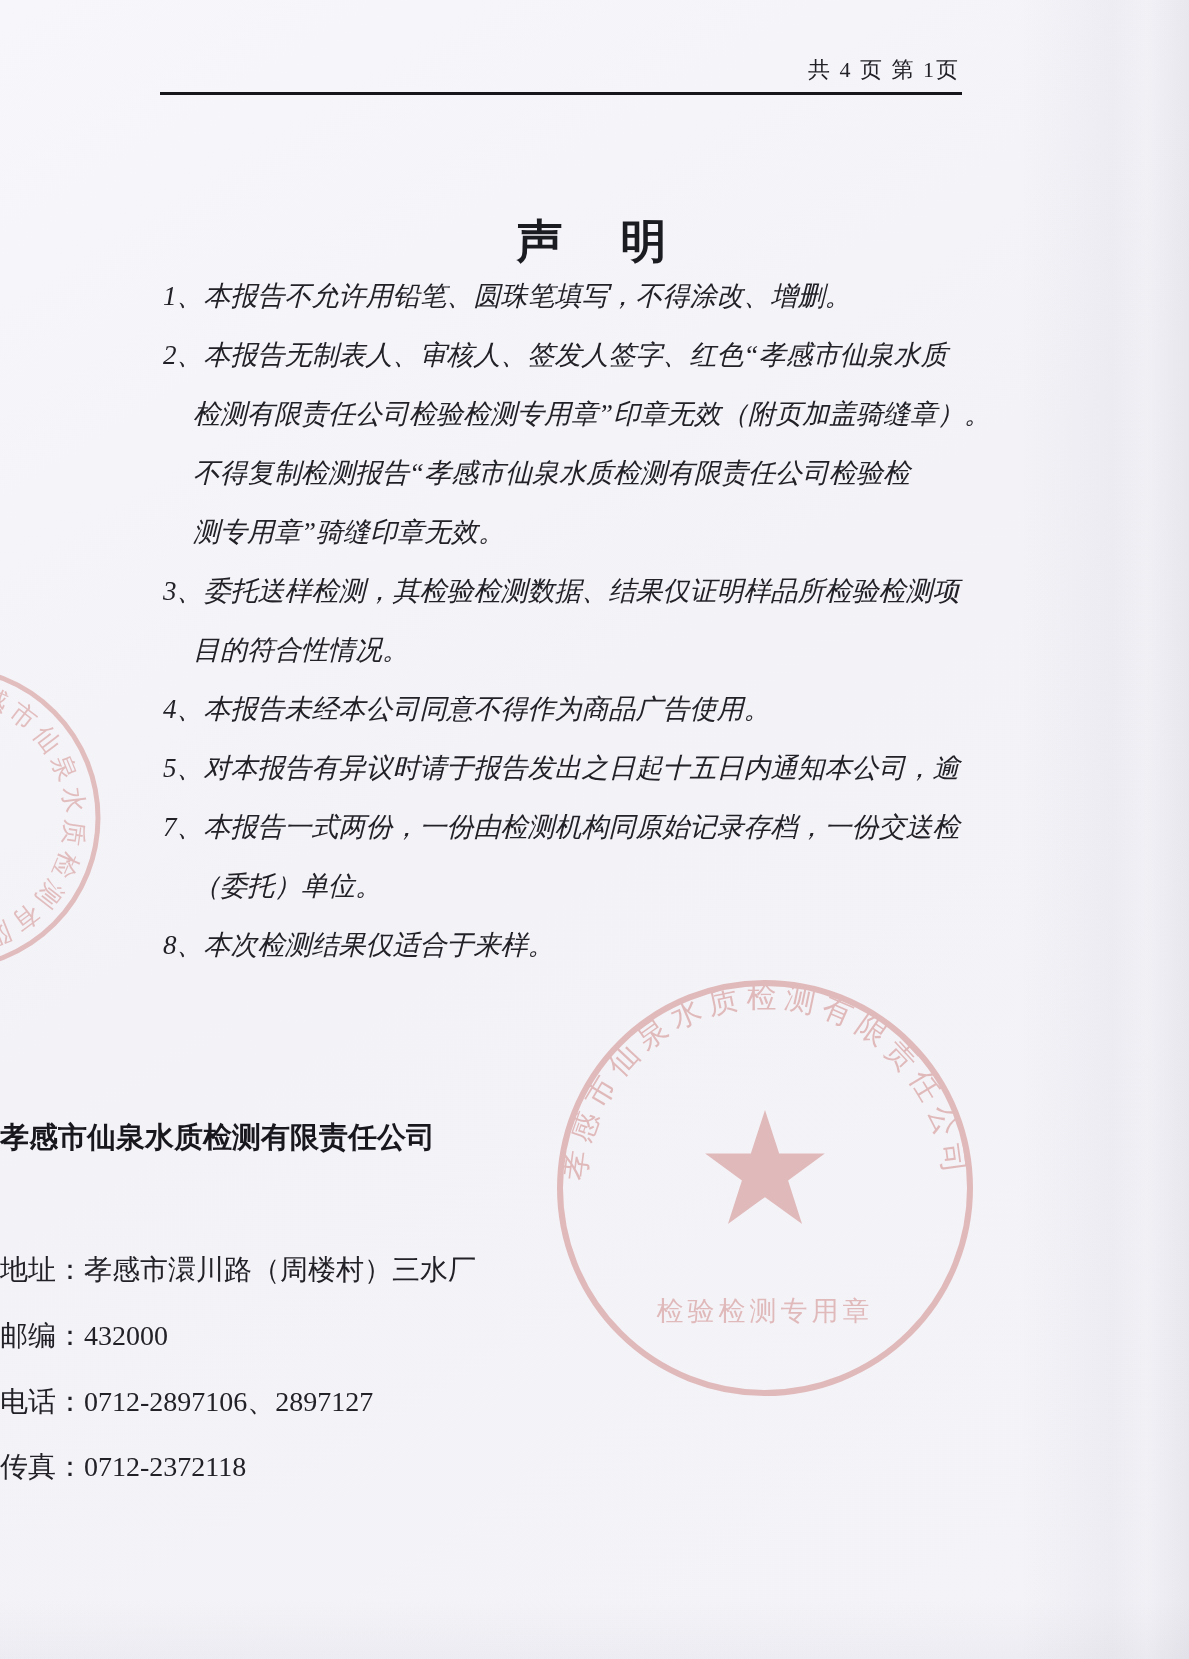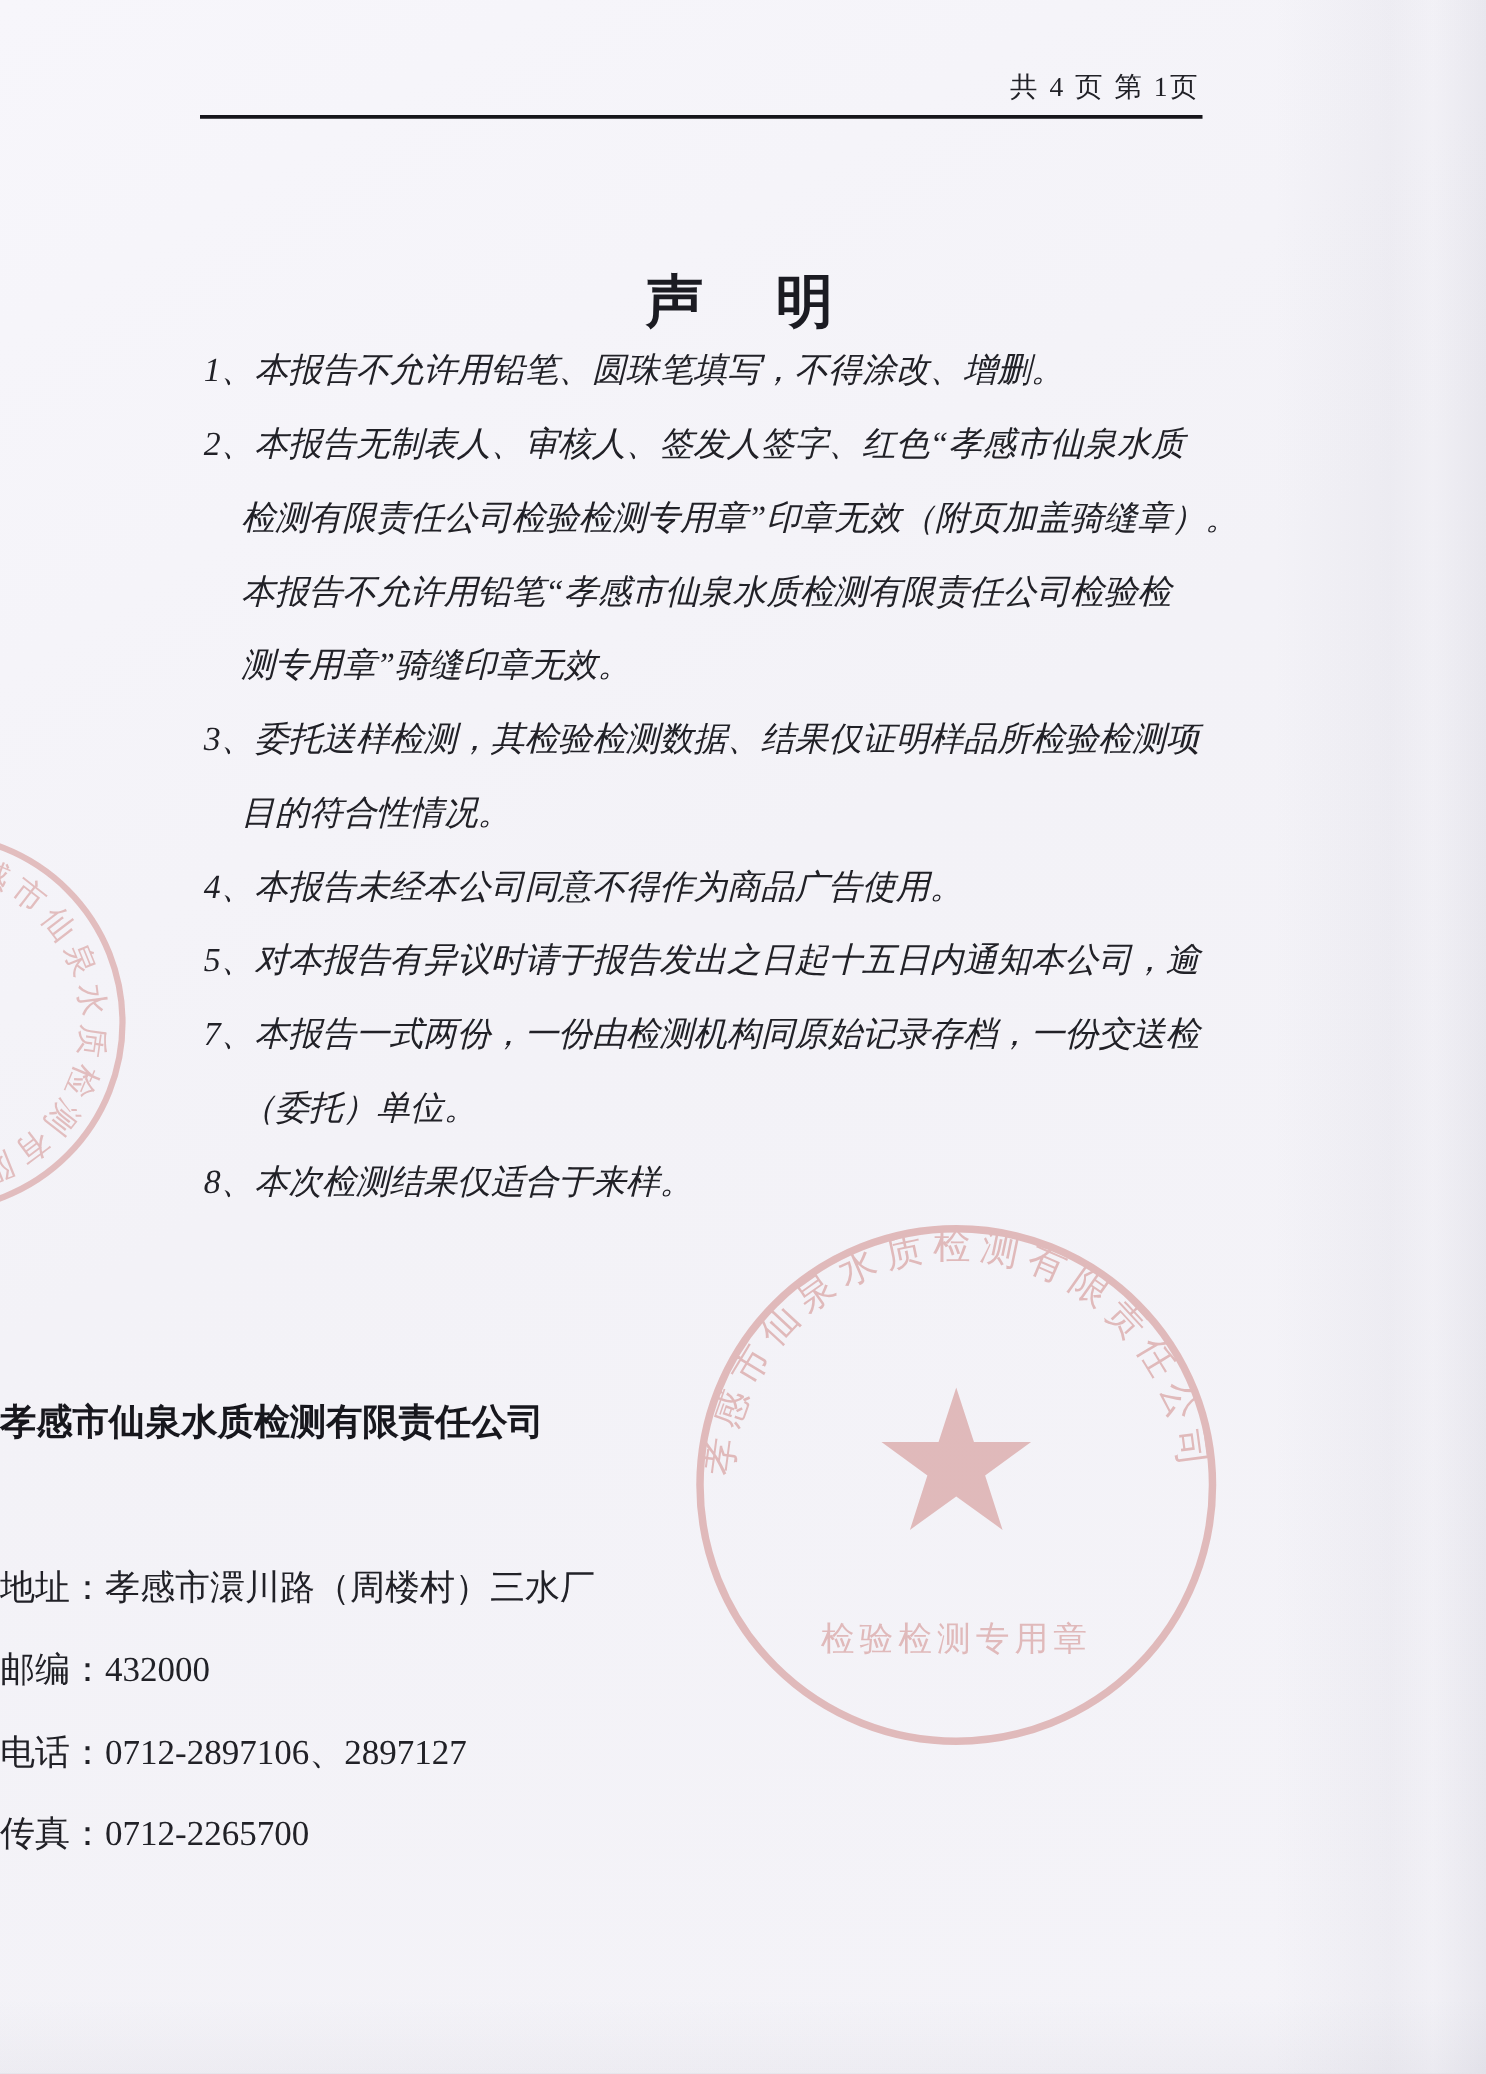--- a/index.html
+++ b/index.html
@@ -60,36 +60,36 @@
 
   <div class="page-info">共 4 页  第 1页</div>
   <div class="header-rule"></div>
 
   <div class="doc-title">声　明</div>
 
   <div class="body-lines">
     <div class="doc-line l-first">1、本报告不允许用铅笔、圆珠笔填写，不得涂改、增删。</div>
     <div class="doc-line l-first">2、本报告无制表人、审核人、签发人签字、红色“孝感市仙泉水质</div>
     <div class="doc-line l-cont">检测有限责任公司检验检测专用章”印章无效（附页加盖骑缝章）。</div>
-    <div class="doc-line l-cont">本报告不允许用铅笔“孝感市仙泉水质检测有限责任公司检验检</div>
+    <div class="doc-line l-cont">不得复制检测报告“孝感市仙泉水质检测有限责任公司检验检</div>
     <div class="doc-line l-cont">测专用章”骑缝印章无效。</div>
     <div class="doc-line l-first">3、委托送样检测，其检验检测数据、结果仅证明样品所检验检测项</div>
     <div class="doc-line l-cont">目的符合性情况。</div>
     <div class="doc-line l-first">4、本报告未经本公司同意不得作为商品广告使用。</div>
     <div class="doc-line l-first">5、对本报告有异议时请于报告发出之日起十五日内通知本公司，逾</div>
     <div class="doc-line l-first">7、本报告一式两份，一份由检测机构同原始记录存档，一份交送检</div>
     <div class="doc-line l-cont">（委托）单位。</div>
     <div class="doc-line l-first">8、本次检测结果仅适合于来样。</div>
   </div>
 
   <div class="f-line f-company">孝感市仙泉水质检测有限责任公司</div>
   <div class="f-line f-address">地址：孝感市澴川路（周楼村）三水厂</div>
   <div class="f-line f-postcode">邮编：432000</div>
   <div class="f-line f-phone">电话：0712-2897106、2897127</div>
-  <div class="f-line f-fax">传真：0712-2265700</div>
+  <div class="f-line f-fax">传真：0712-2372118</div>
 
   <svg class="seal seal-main" viewBox="0 0 440 440" xmlns="http://www.w3.org/2000/svg">
     <circle cx="220" cy="220" r="205" fill="none" stroke="#b9443c" stroke-width="6"></circle>
     <path id="ringPath" d="M 77 328 A 180 180 0 1 1 363 328" fill="none"></path>
     <text font-size="30" letter-spacing="7" fill="#b9443c" font-family="Liberation Serif, DejaVu Serif, serif">
       <textPath href="#ringPath" startOffset="50%" text-anchor="middle">孝感市仙泉水质检测有限责任公司</textPath>
     </text>
     <g transform="translate(220,205) scale(1.05)">
       <path d="M0,-60 L13.5,-18.5 L57,-18.5 L22,7.1 L35.3,48.5 L0,23 L-35.3,48.5 L-22,7.1 L-57,-18.5 L-13.5,-18.5 Z" fill="#b9443c"></path>
     </g>

